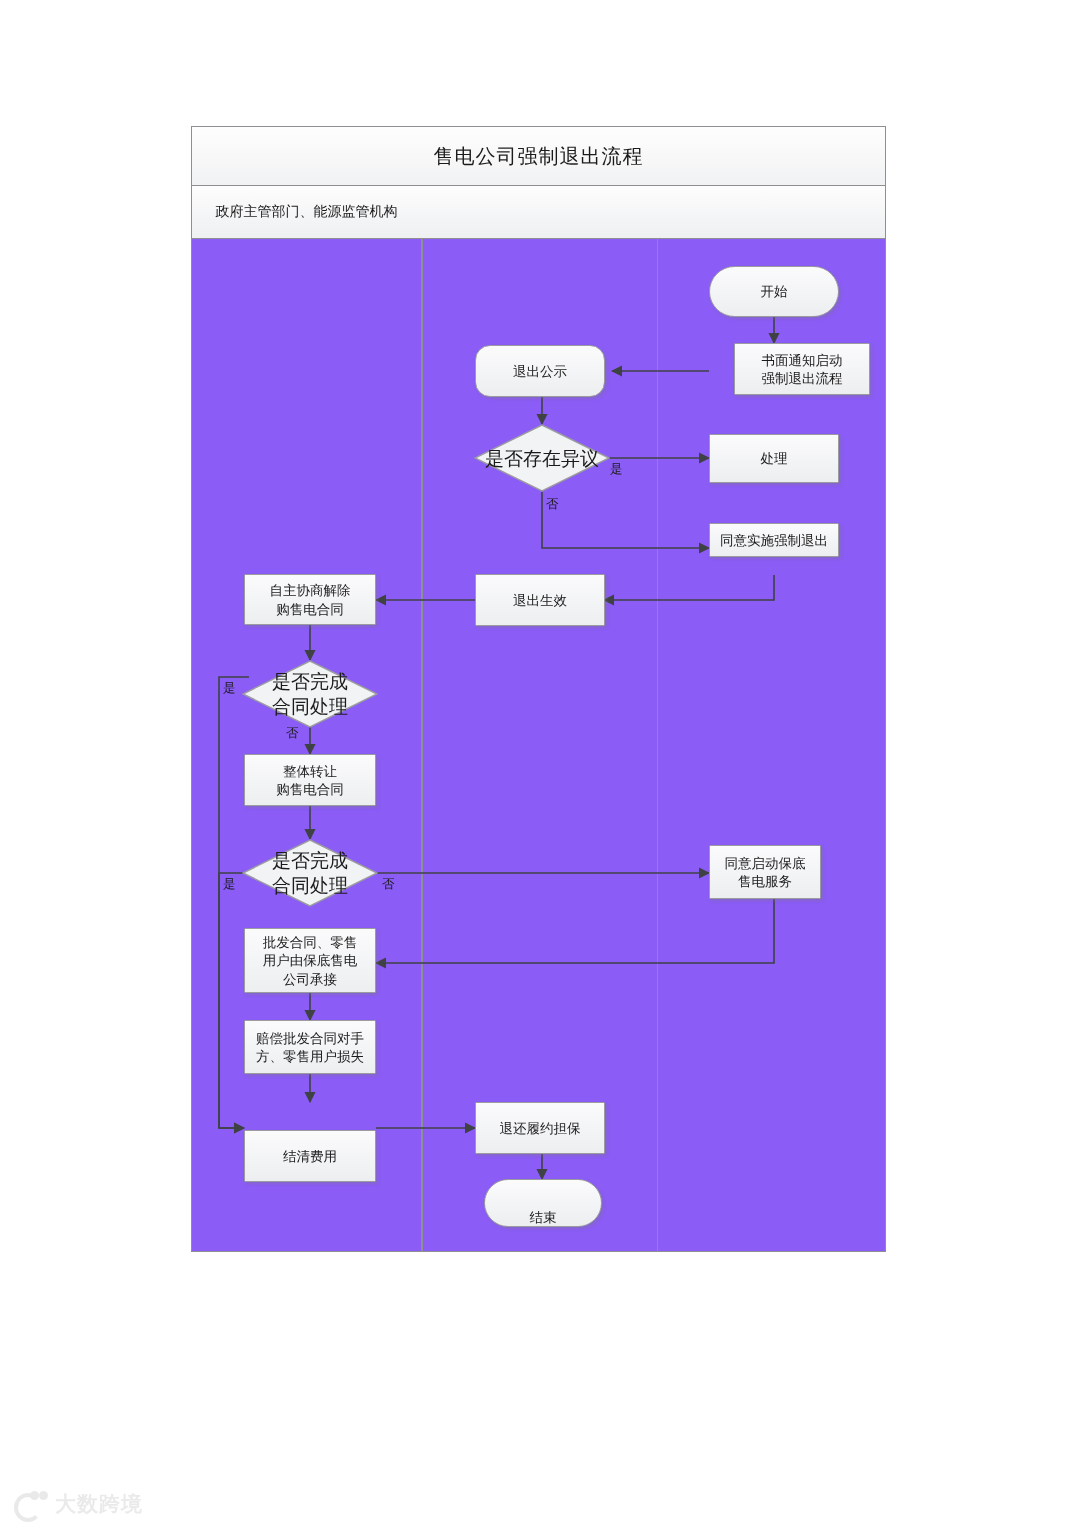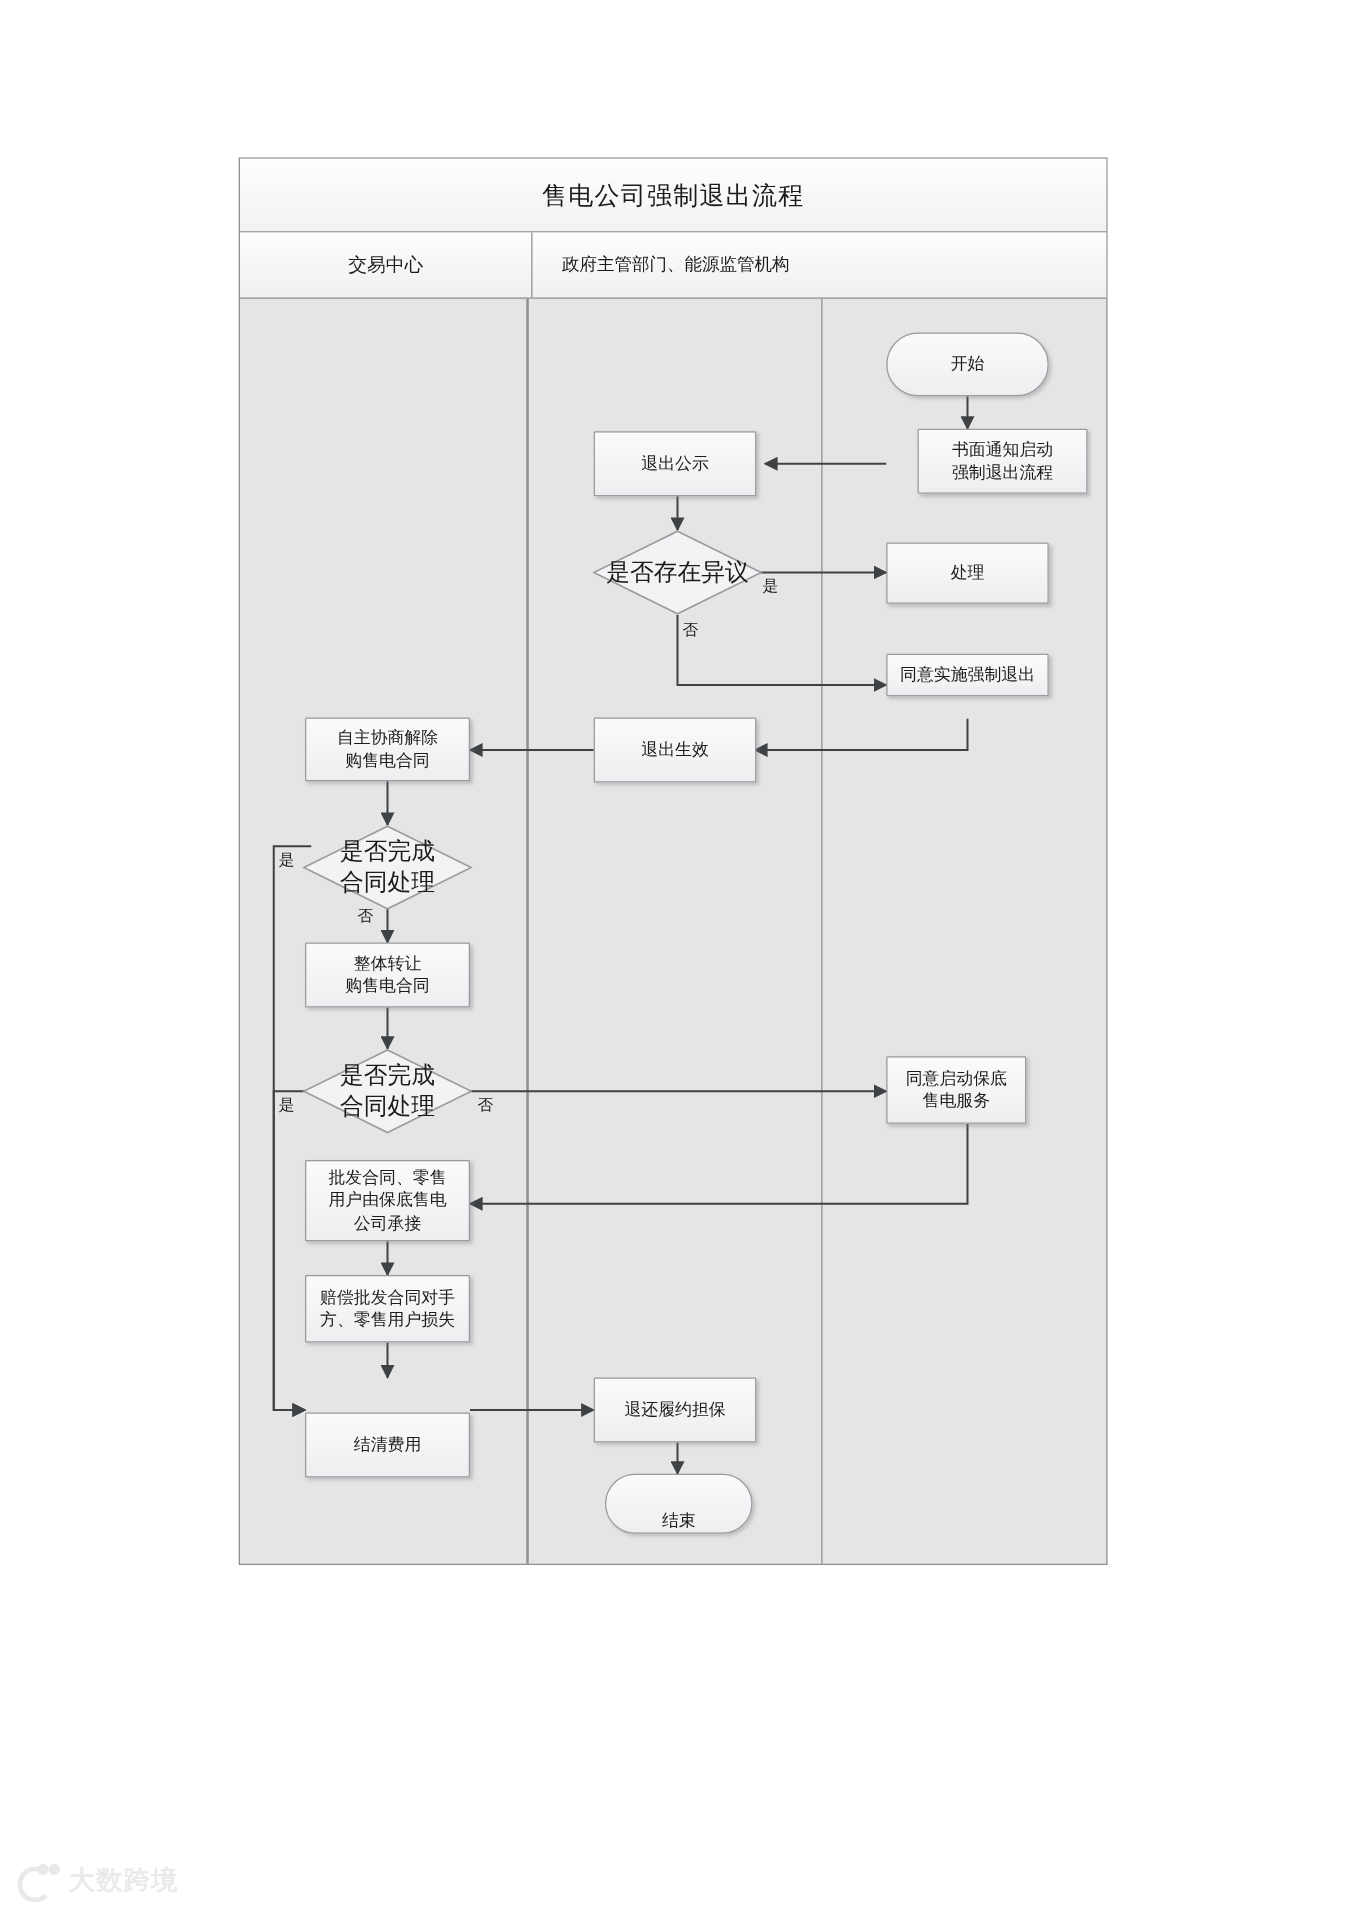--- a/index.html
+++ b/index.html
@@ -18,21 +18,21 @@
 
   
   #chart-frame {
     position: absolute;
     left: 191px;
     top: 126px;
     width: 695px;
     height: 1126px;
     border: 1.5px solid #8d8f92;
     box-sizing: border-box;
-    background: #e5e5e5;
+    background: #8b5cf6;
   }
 
   
   #chart-title {
     position: absolute;
     left: 0;
     top: 0;
     width: 100%;
     height: 59px;
     box-sizing: border-box;
@@ -185,21 +185,20 @@
   }
 </style>
 </head>
 <body>
 
 <div id="chart-frame">
 
   <div id="chart-title">售电公司强制退出流程</div>
 
   <div id="lane-header">
-    <div class="lane-head" id="lane-head-1">交易中心</div>
     <div class="lane-head" id="lane-head-2">政府主管部门、能源监管机构</div>
   </div>
 
   <div class="lane-divider" id="lane-divider-1"></div>
   <div class="lane-divider" id="lane-divider-2"></div>
 
   <svg id="connector-layer" viewBox="0 0 695 1126" width="695" height="1126">
     <defs>
       <marker id="arrow" viewBox="0 0 10 10" refX="9" refY="5" markerWidth="7" markerHeight="7" orient="auto-start-reverse">
         <path d="M 0 0 L 10 5 L 0 10 z" fill="#3f4244"></path>
@@ -260,21 +259,21 @@
 
   <div class="node process" style="left:517px; top:396px; width:130px; height:34px;">
     <span>同意实施强制退出</span>
   </div>
 
   <div class="node process" style="left:517px; top:718px; width:112px; height:54px;justify-content:center;">
     <span>同意启动保底
 售电服务</span>
   </div>
 
-  <div class="node process" style="left:283px; top:218px; width:130px; height:52px;">
+  <div class="node process" style="left:283px; top:218px; width:130px; height:52px;border-radius:15px;">
     <span>退出公示</span>
   </div>
 
   <div class="node decision" style="left:282px; top:297px; width:136px; height:68px;">
     <svg class="decision-shape" viewBox="0 0 136 68" preserveAspectRatio="none">
       <polygon points="68,1 135,34 68,67 1,34" fill="#f2f3f5" stroke="#9a9c9f" stroke-width="1.4"></polygon>
     </svg>
     <span class="decision-label">是否存在异议</span>
   </div>
 

